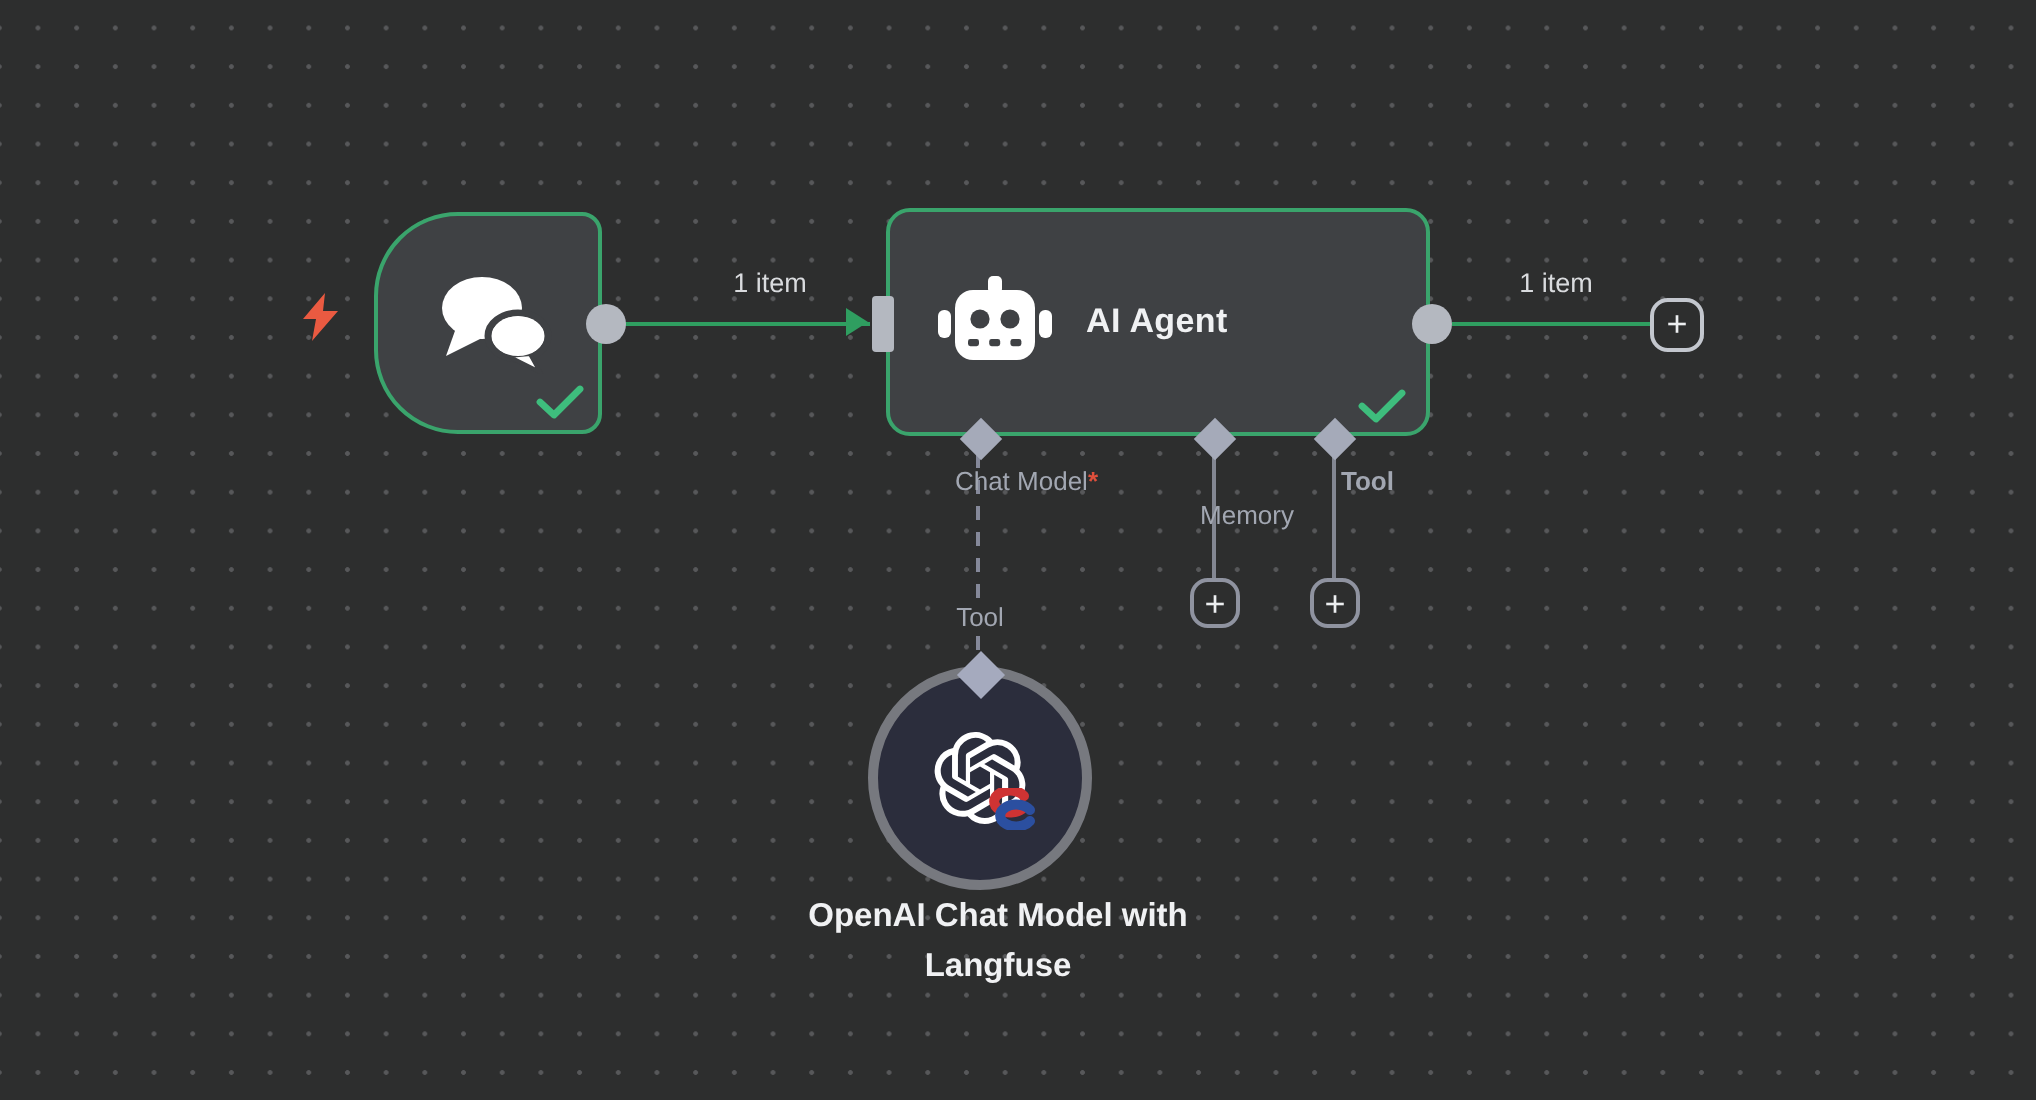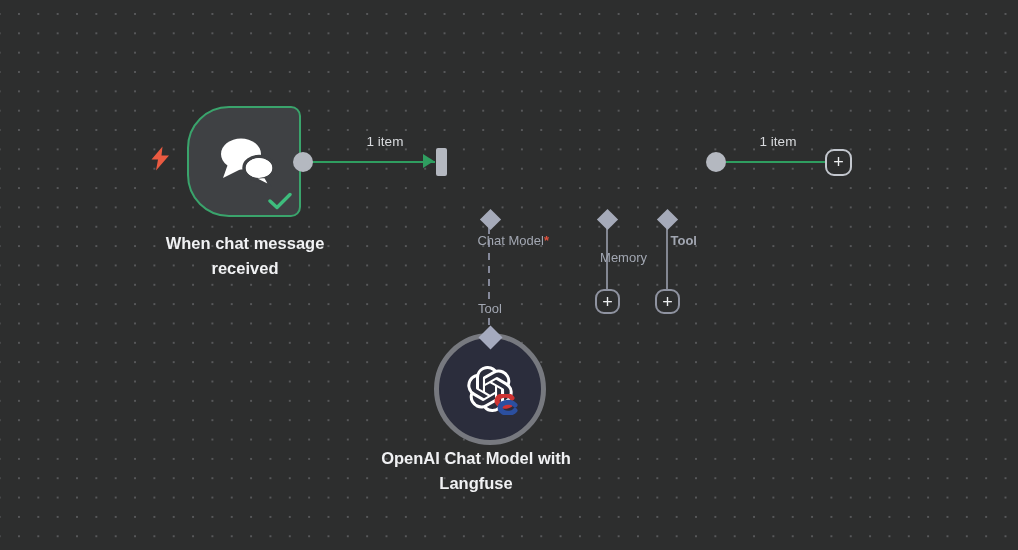--- a/index.html
+++ b/index.html
@@ -111,29 +111,45 @@
       <ellipse cx="26" cy="19" rx="20" ry="15.5" fill="#ffffff"></ellipse>
       <path d="M13 29 L8 43 L28 33 Z" fill="#ffffff"></path>
       <ellipse cx="44" cy="33" rx="15" ry="11.5" fill="#ffffff" stroke="#3f4144" stroke-width="3.5"></ellipse>
       <path d="M50 42 L55 51 L39 43 Z" fill="#ffffff" stroke="#3f4144" stroke-width="2"></path>
       <ellipse cx="44" cy="33" rx="13" ry="10" fill="#ffffff"></ellipse>
     </svg>
     <svg class="check-icon" style="right:7px;bottom:5px;" width="24" height="18" viewBox="0 0 24 18">
       <polyline points="2,9 9,15.5 22,2.5" fill="none" stroke="#3ebd7d" stroke-width="3.4" stroke-linecap="round" stroke-linejoin="round"></polyline>
     </svg>
   </div>
-  <div class="node-caption" style="left:145px;top:231px;width:200px;">When chat message received</div>
 
   <div class="endpoint-circle" style="left:293px;top:152px;"></div>
 
   <div class="edge-line" style="left:303px;top:160.5px;width:132px;"></div>
   <div class="edge-arrow" style="left:423px;top:154px;"></div>
   <div class="edge-label" style="left:345px;top:134px;width:80px;">1 item</div>
   <div class="input-rect" style="left:436px;top:148px;"></div>
 
+  <div class="node agent-node">
+    <svg width="57" height="46" viewBox="0 0 57 46">
+      <rect x="25" y="0" width="7" height="9" rx="2.5" fill="#ffffff"></rect>
+      <rect x="0" y="17" width="6.5" height="14" rx="3" fill="#ffffff"></rect>
+      <rect x="50.5" y="17" width="6.5" height="14" rx="3" fill="#ffffff"></rect>
+      <rect x="8.5" y="7" width="40" height="35" rx="9" fill="#ffffff"></rect>
+      <circle cx="21" cy="21.5" r="4.8" fill="#3f4144"></circle>
+      <circle cx="36" cy="21.5" r="4.8" fill="#3f4144"></circle>
+      <rect x="15" y="31.5" width="5.5" height="3.6" rx="1.2" fill="#3f4144"></rect>
+      <rect x="25.6" y="31.5" width="5.5" height="3.6" rx="1.2" fill="#3f4144"></rect>
+      <rect x="36.2" y="31.5" width="5.5" height="3.6" rx="1.2" fill="#3f4144"></rect>
+    </svg>
+    <div class="agent-title">AI Agent</div>
+    <svg class="check-icon" style="right:10px;bottom:4px;" width="24" height="18" viewBox="0 0 24 18">
+      <polyline points="2,9 9,15.5 22,2.5" fill="none" stroke="#3ebd7d" stroke-width="3.4" stroke-linecap="round" stroke-linejoin="round"></polyline>
+    </svg>
+  </div>
 
   <div class="endpoint-circle" style="left:706px;top:152px;"></div>
   <div class="edge-line" style="left:726px;top:160.5px;width:100px;"></div>
   <div class="edge-label" style="left:738px;top:134px;width:80px;">1 item</div>
   <div class="plus-btn light" style="left:825px;top:148.5px;">
     <span>+</span>
   </div>
 
   <div class="diamond sm" style="left:482.5px;top:211.5px;"></div>
   <div class="diamond sm" style="left:599.5px;top:211.5px;"></div>
@@ -160,15 +176,15 @@
     <div class="model-logo-wrap">
       <svg width="46" height="46" viewBox="0 0 24 24">
         <path fill="#ffffff" d="M22.2819 9.8211a5.9847 5.9847 0 0 0-.5157-4.9108 6.0462 6.0462 0 0 0-6.5098-2.9A6.0651 6.0651 0 0 0 4.9807 4.1818a5.9847 5.9847 0 0 0-3.9977 2.9 6.0462 6.0462 0 0 0 .7427 7.0966 5.98 5.98 0 0 0 .511 4.9107 6.051 6.051 0 0 0 6.5146 2.9001A5.9847 5.9847 0 0 0 13.2599 24a6.0557 6.0557 0 0 0 5.7718-4.2058 5.9894 5.9894 0 0 0 3.9977-2.9001 6.0557 6.0557 0 0 0-.7475-7.073zm-9.022 12.6081a4.4755 4.4755 0 0 1-2.8764-1.0408l.1419-.0804 4.7783-2.7582a.7948.7948 0 0 0 .3927-.6813v-6.7369l2.02 1.1686a.071.071 0 0 1 .038.052v5.5826a4.504 4.504 0 0 1-4.4945 4.4944zm-9.6607-4.1254a4.4708 4.4708 0 0 1-.5346-3.0137l.142.0852 4.783 2.7582a.7712.7712 0 0 0 .7806 0l5.8428-3.3685v2.3324a.0804.0804 0 0 1-.0332.0615L9.74 19.9502a4.4992 4.4992 0 0 1-6.1408-1.6464zM2.3408 7.8956a4.485 4.485 0 0 1 2.3655-1.9728V11.6a.7664.7664 0 0 0 .3879.6765l5.8144 3.3543-2.0201 1.1685a.0757.0757 0 0 1-.071 0l-4.8303-2.7865A4.504 4.504 0 0 1 2.3408 7.8956zm16.5963 3.8558L13.1038 8.364 15.1192 7.2a.0757.0757 0 0 1 .071 0l4.8303 2.7913a4.4944 4.4944 0 0 1-.6765 8.1042v-5.6772a.79.79 0 0 0-.407-.667zm2.0107-3.0231l-.142-.0852-4.7735-2.7818a.7759.7759 0 0 0-.7854 0L9.409 9.2297V6.8974a.0662.0662 0 0 1 .0284-.0615l4.8303-2.7866a4.4992 4.4992 0 0 1 6.6802 4.66zM8.3065 12.863l-2.02-1.1638a.0804.0804 0 0 1-.038-.0567V6.0742a4.4992 4.4992 0 0 1 7.3757-3.4537l-.142.0805L8.704 5.459a.7948.7948 0 0 0-.3927.6813zm1.0976-2.3654l2.602-1.4998 2.6069 1.4998v2.9994l-2.5974 1.4997-2.6067-1.4997z"></path>
       </svg>
       <svg class="langfuse-badge" width="26" height="21" viewBox="0 0 26 21">
         <path d="M19 4 A 8 5.5 0 1 0 19 9.5" fill="none" stroke="#cf3333" stroke-width="5" stroke-linecap="round"></path>
         <path d="M22 11 A 8 5.5 0 1 0 22 16.5" fill="none" stroke="#2b4fa0" stroke-width="5" stroke-linecap="round"></path>
       </svg>
     </div>
   </div>
-  <div class="node-caption" style="left:376px;top:446px;width:200px;">OpenAI Chat Model with Langfuse</div>
+  <div class="node-caption" style="left:399px;top:446px;width:200px;">OpenAI Chat Model with Langfuse</div>
 
 </div>
 
 </body></html>

